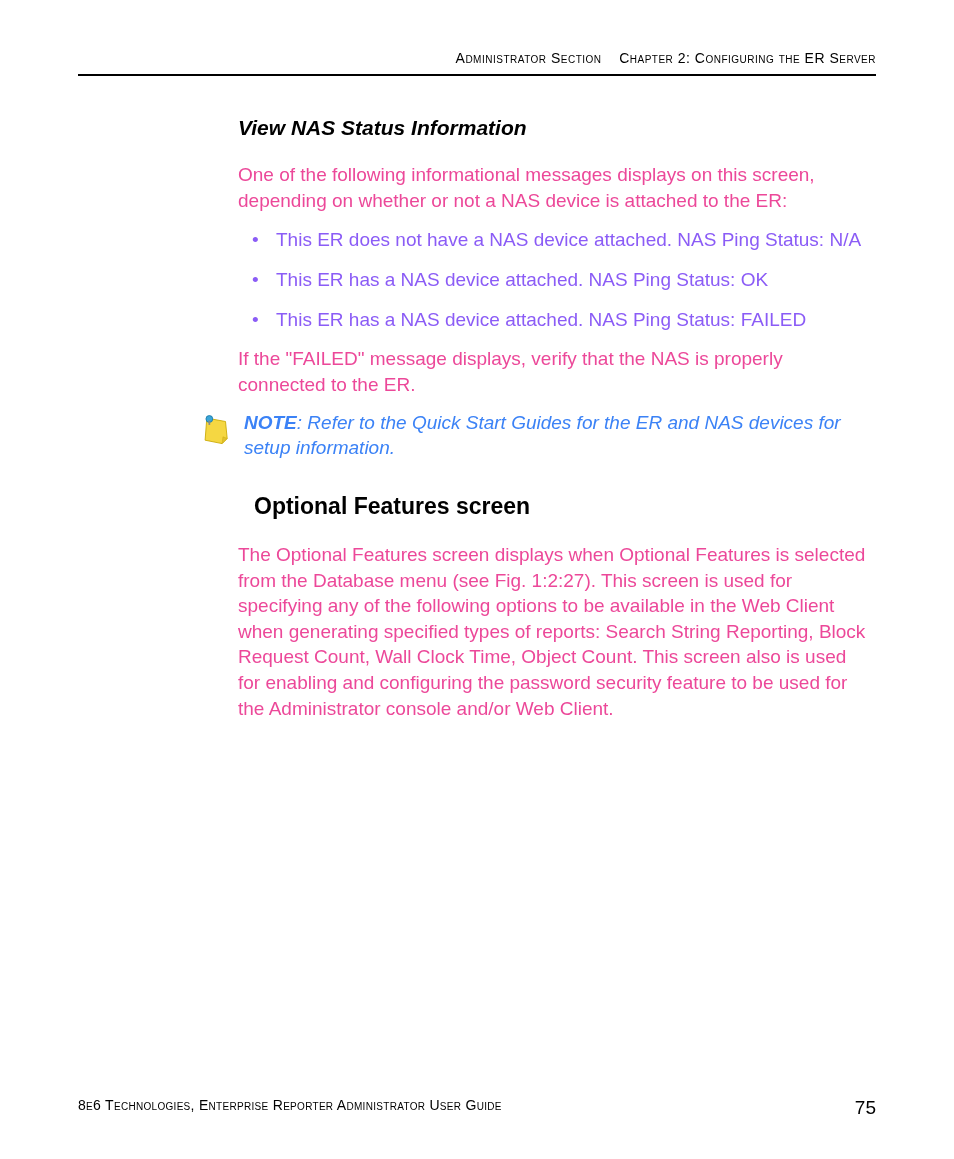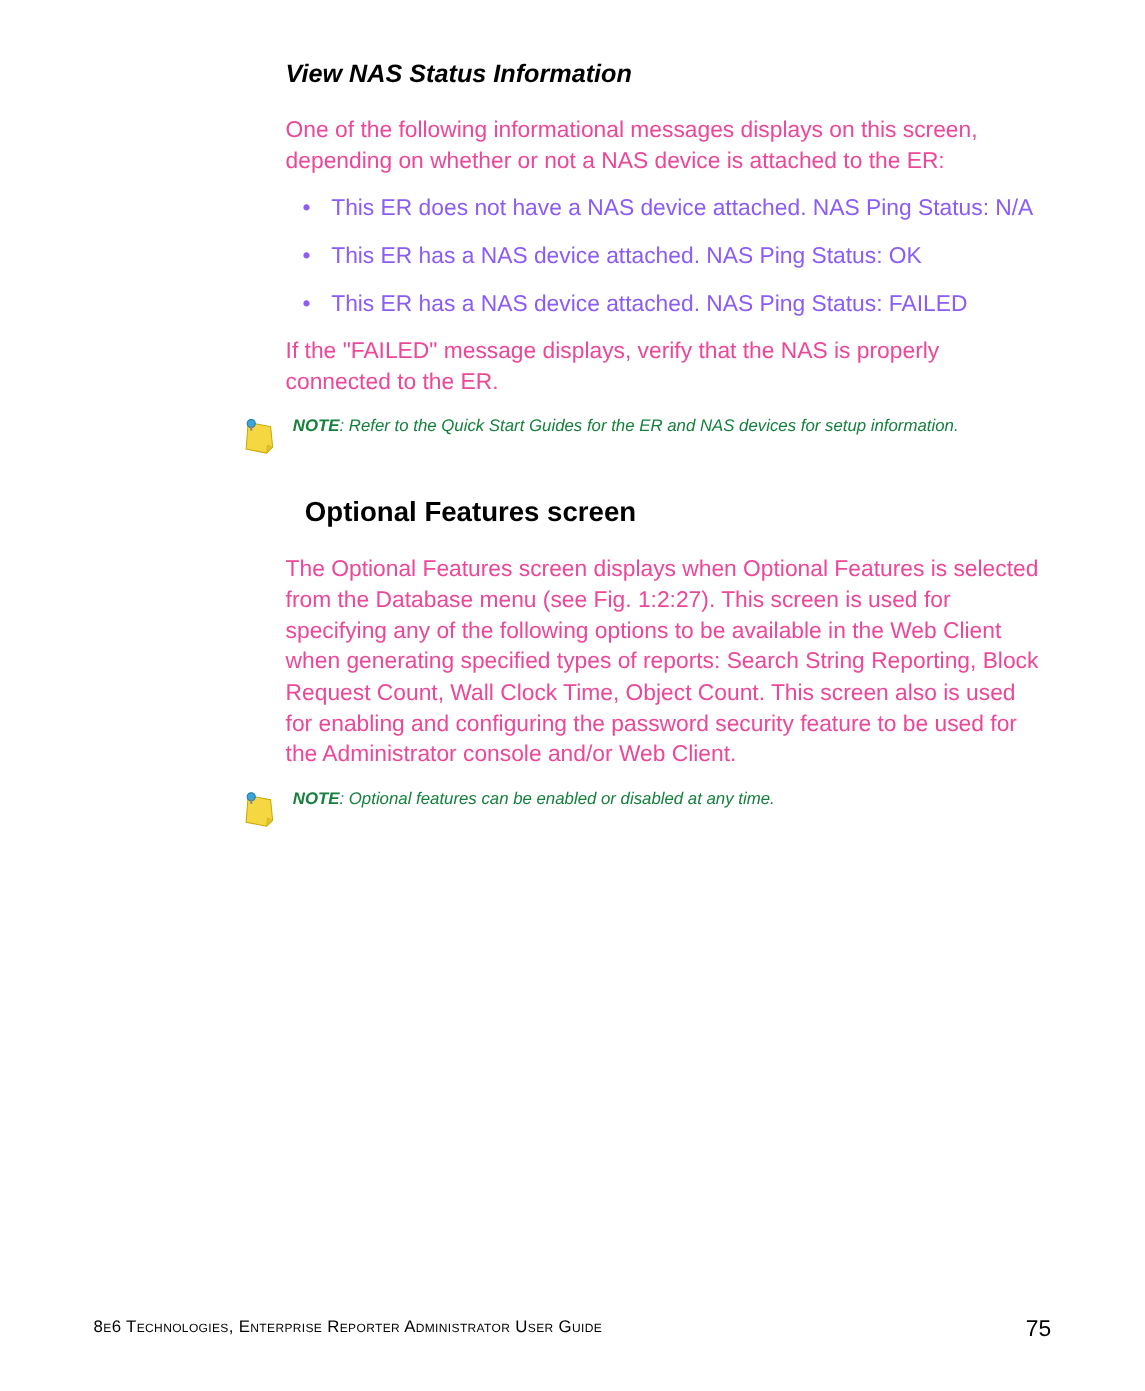--- a/index.html
+++ b/index.html
@@ -93,23 +93,23 @@
       margin-bottom: 8px;
       gap: 10px;
     }
     .note-icon {
       width: 34px;
       height: 34px;
       flex-shrink: 0;
       margin-top: 2px;
     }
     .note-text {
-      font-size: 14px;
+      font-size: 19px;
       line-height: 1.3;
-      color: #15803d;
+      color: #3b82f6;
     }
     .note-text .note-label {
       font-weight: bold;
       font-style: italic;
     }
     .note-text .note-body {
       font-style: italic;
     }
     .footer {
       position: absolute;
@@ -127,20 +127,25 @@
       letter-spacing: 0.3px;
     }
     .footer-right {
       font-size: 19px;
     }
   </style>
 </head>
 <body>
 
 <div class="page">
+  <div class="header">
+    <span class="section">Administrator Section</span>
+    &nbsp;&nbsp;
+    <span class="chapter">Chapter 2: Configuring the ER Server</span>
+  </div>
 
   <div class="content">
     <h3>View NAS Status Information</h3>
     <p>One of the following informational messages displays on this screen, depending on whether or not a NAS device is attached to the ER:</p>
     <ul>
       <li>This ER does not have a NAS device attached. NAS Ping Status: N/A</li>
       <li>This ER has a NAS device attached. NAS Ping Status: OK</li>
       <li>This ER has a NAS device attached. NAS Ping Status: FAILED</li>
     </ul>
     <p>If the "FAILED" message displays, verify that the NAS is properly connected to the ER.</p>
@@ -158,29 +163,18 @@
     </div>
   </div>
 
   <div class="content-wide">
     <h2>Optional Features screen</h2>
   </div>
   <div class="content">
     <p>The Optional Features screen displays when Optional Features is selected from the Database menu (see Fig. 1:2:27). This screen is used for specifying any of the following options to be available in the Web Client when generating specified types of reports: Search String Reporting, Block Request Count, Wall Clock Time, Object Count. This screen also is used for enabling and configuring the password security feature to be used for the Administrator console and/or Web Client.</p>
   </div>
 
-  <div class="note-row">
-    <svg class="note-icon" viewBox="0 0 40 40">
-      <path d="M 8 6 L 30 10 L 32 30 L 26 36 L 6 32 Z" fill="#f5d742" stroke="#c9a800" stroke-width="1"></path>
-      <path d="M 32 30 L 26 36 L 27 28 Z" fill="#e0c030" stroke="#c9a800" stroke-width="0.5"></path>
-      <circle cx="11" cy="7" r="4" fill="#3aa5d8" stroke="#1a7aa8" stroke-width="1"></circle>
-      <rect x="10" y="9" width="2" height="5" fill="#888"></rect>
-    </svg>
-    <div class="note-text">
-      <span class="note-label">NOTE</span><span class="note-body">: Optional features can be enabled or disabled at any time.</span>
-    </div>
-  </div>
 
   <div class="footer">
     <span class="footer-left">8e6 Technologies, Enterprise Reporter Administrator User Guide</span>
     <span class="footer-right">75</span>
   </div>
 </div>
 
 </body></html>

